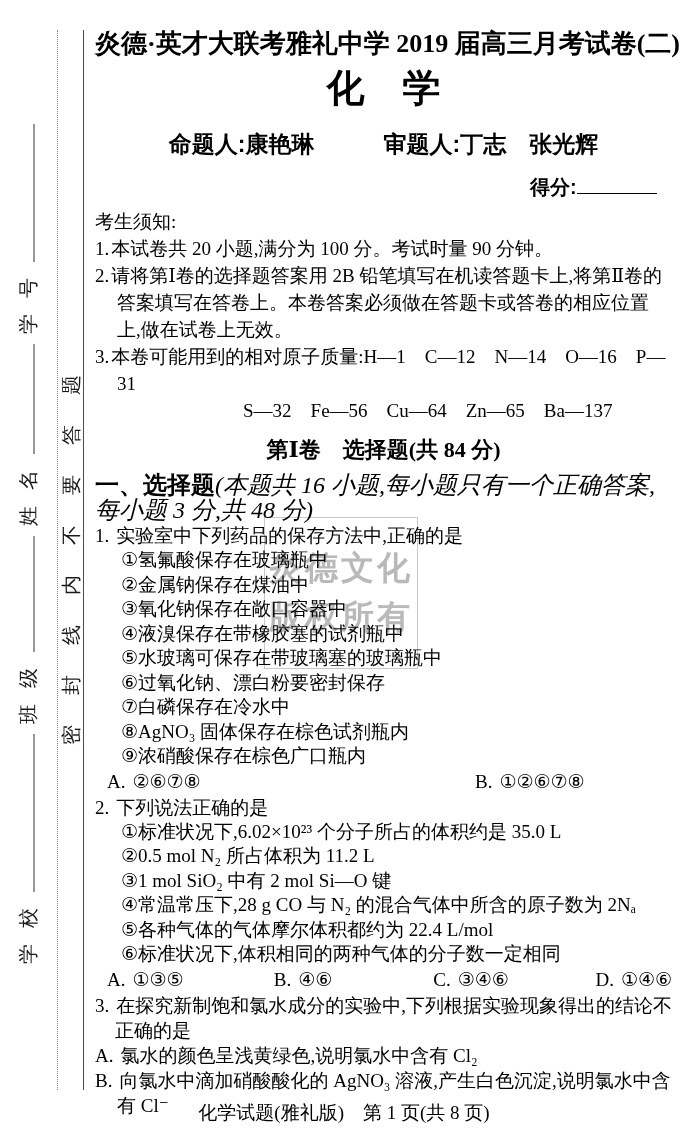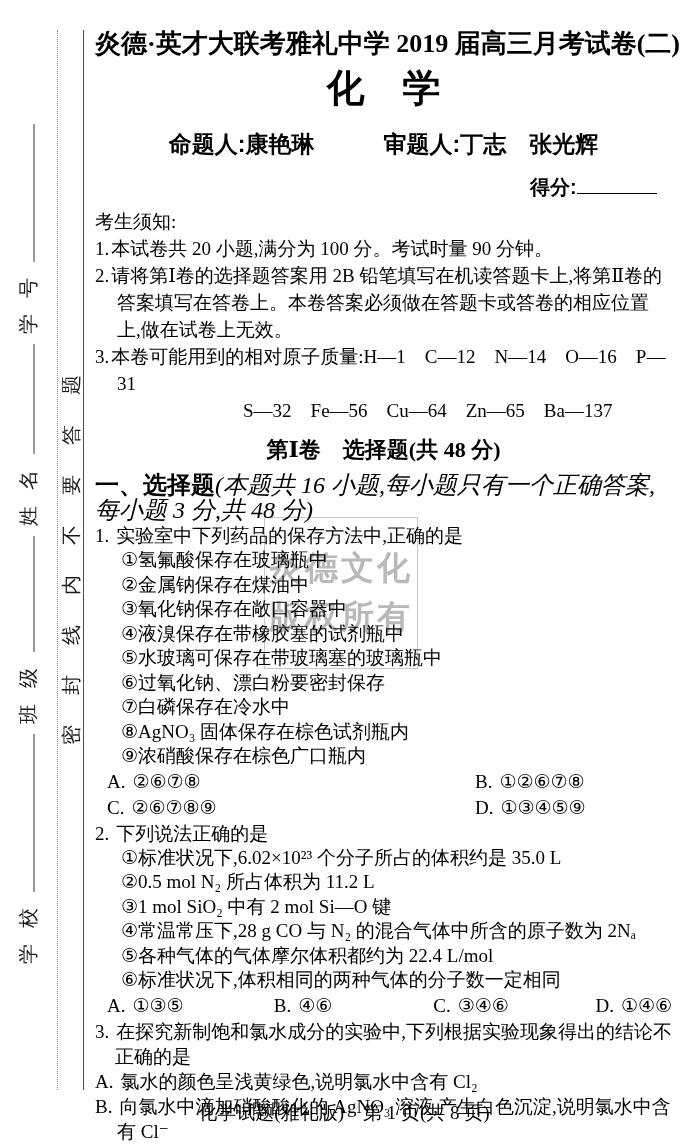--- a/index.html
+++ b/index.html
@@ -106,21 +106,21 @@
       <span class="num">1.</span><span>本试卷共 20 小题,满分为 100 分。考试时量 90 分钟。</span>
     </div>
     <div class="n-item">
       <span class="num">2.</span><span>请将第Ⅰ卷的选择题答案用 2B 铅笔填写在机读答题卡上,将第Ⅱ卷的答案填写在答卷上。本卷答案必须做在答题卡或答卷的相应位置上,做在试卷上无效。</span>
     </div>
     <div class="n-item">
       <span class="num">3.</span><span>本卷可能用到的相对原子质量:H—1　C—12　N—14　O—16　P—31</span>
     </div>
     <div class="mass2">S—32　Fe—56　Cu—64　Zn—65　Ba—137</div>
 
-    <div class="section-head">第Ⅰ卷　选择题(共 48 分)</div>
+    <div class="section-head">第Ⅰ卷　选择题(共 84 分)</div>
 
     <div class="part-head">
       <span class="part-label">一、选择题</span><span class="part-note">(本题共 16 小题,每小题只有一个正确答案,每小题 3 分,共 48 分)</span>
     </div>
 
     <div class="q-stem">
       <span class="opt-label">1.</span><span>实验室中下列药品的保存方法中,正确的是</span>
     </div>
     <div class="q-sub">①氢氟酸保存在玻璃瓶中</div>
     <div class="q-sub">②金属钠保存在煤油中</div>
@@ -128,24 +128,20 @@
     <div class="q-sub">④液溴保存在带橡胶塞的试剂瓶中</div>
     <div class="q-sub">⑤水玻璃可保存在带玻璃塞的玻璃瓶中</div>
     <div class="q-sub">⑥过氧化钠、漂白粉要密封保存</div>
     <div class="q-sub">⑦白磷保存在冷水中</div>
     <div class="q-sub">⑧AgNO₃ 固体保存在棕色试剂瓶内</div>
     <div class="q-sub">⑨浓硝酸保存在棕色广口瓶内</div>
 
     <div class="optrow">
       <span class="c1"><span class="opt-label">A.</span><span>②⑥⑦⑧</span></span>
       <span><span class="opt-label">B.</span><span>①②⑥⑦⑧</span></span>
-    </div>
-    <div class="optrow">
-      <span class="c1"><span class="opt-label">C.</span><span>②⑥⑦⑧⑨</span></span>
-      <span><span class="opt-label">D.</span><span>①③④⑤⑨</span></span>
     </div>
 
     <div class="q-stem">
       <span class="opt-label">2.</span><span>下列说法正确的是</span>
     </div>
     <div class="q-sub">①标准状况下,6.02×10²³ 个分子所占的体积约是 35.0 L</div>
     <div class="q-sub">②0.5 mol N₂ 所占体积为 11.2 L</div>
     <div class="q-sub">③1 mol SiO₂ 中有 2 mol Si—O 键</div>
     <div class="q-sub">④常温常压下,28 g CO 与 N₂ 的混合气体中所含的原子数为 2Nₐ</div>
     <div class="q-sub">⑤各种气体的气体摩尔体积都约为 22.4 L/mol</div>

